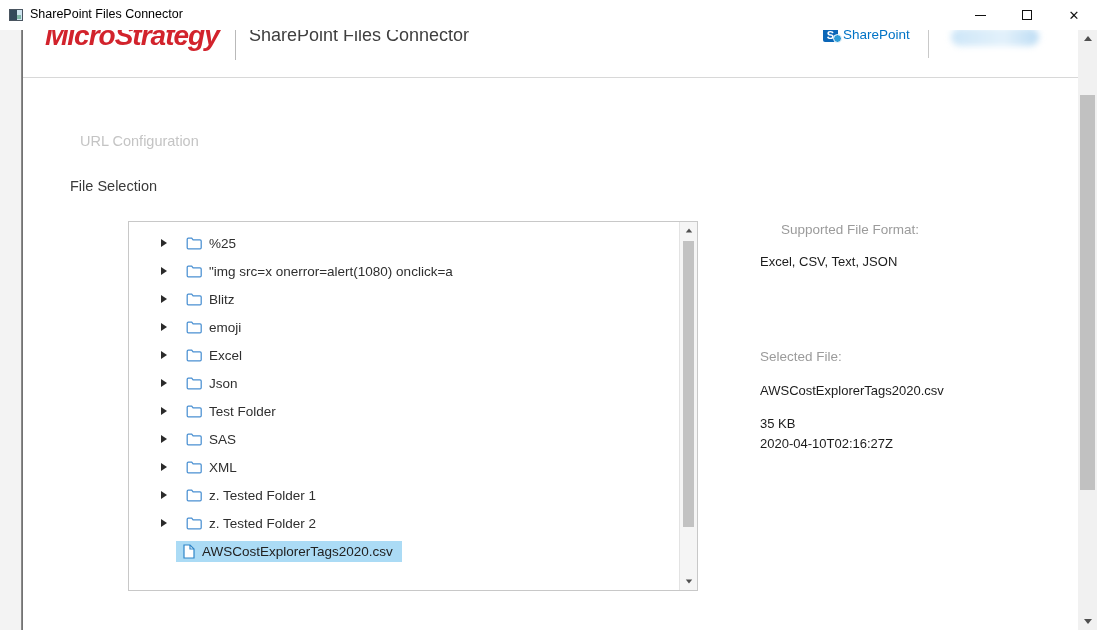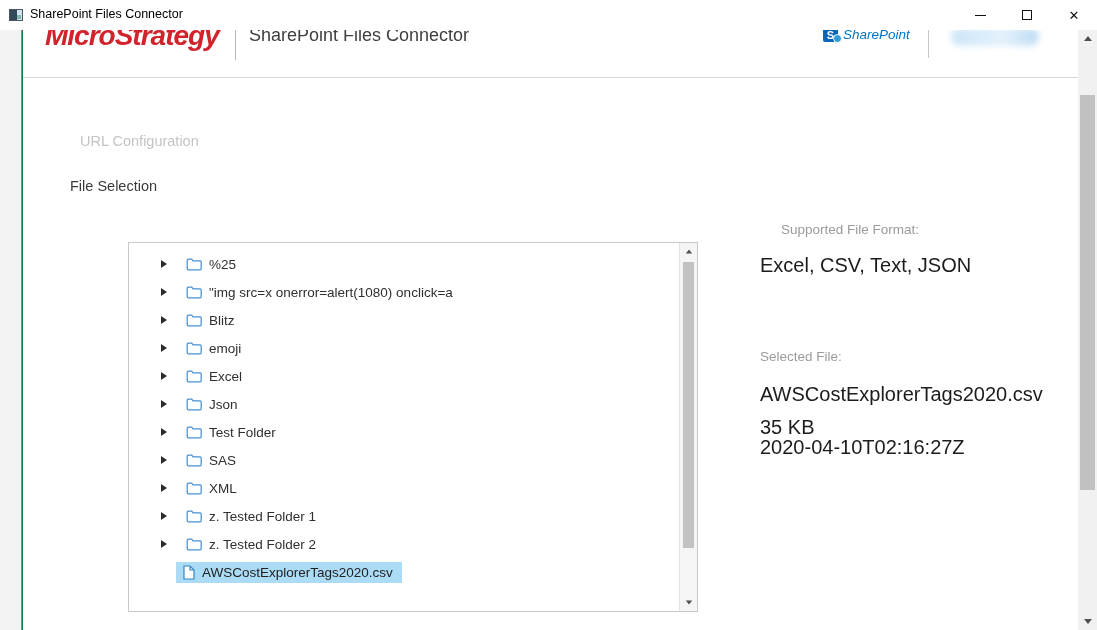--- a/index.html
+++ b/index.html
@@ -1,19 +1,19 @@
 <!DOCTYPE html>
 <html><head>
 <meta charset="utf-8">
 <style>
   * { margin:0; padding:0; box-sizing:border-box; }
   html,body { width:1097px; height:630px; overflow:hidden; }
   body { font-family:"Liberation Sans", sans-serif; background:#fff; position:relative; }
 
-  .window { position:absolute; inset:0; background:#15803d; }
+  .window { position:absolute; inset:0; background:#737373; }
 
   
   .titlebar { position:absolute; left:0; top:0; width:1097px; height:30px; background:#fff; z-index:30; }
   .app-icon { position:absolute; left:9px; top:9px; width:14px; height:12px; border:1px solid #4a5560;
               background:linear-gradient(90deg,#33495c 0 55%, #cfe4f0 55% 100%); }
   .app-icon::after { content:""; position:absolute; right:1px; bottom:1px; width:4px; height:4px; background:#7fb6a8; }
   .titlebar-title { position:absolute; left:30px; top:7px; font-size:12.5px; color:#000; }
   .win-btn { position:absolute; top:0; width:44px; height:30px; display:flex; align-items:center; justify-content:center; cursor:default; }
   .btn-min { left:958px; } .btn-max { left:1005px; } .btn-close { left:1052px; }
   .min-glyph { width:11px; height:0; border-top:1.4px solid #111; display:block; }
@@ -37,53 +37,53 @@
   .brand { position:absolute; left:22px; top:-10px; font-size:28px; font-weight:bold; font-style:italic;
            letter-spacing:-1px; white-space:nowrap; }
   .header-sep1 { position:absolute; left:212px; top:-6px; width:1px; height:36px; background:#b9b9b9; }
   .app-title { position:absolute; left:226px; top:-5px; font-size:18px; color:#3f3f3f; white-space:nowrap; }
 
   .sp-group { position:absolute; left:800px; top:-3px; display:flex; align-items:center; gap:5px; }
   .sp-icon { position:relative; width:15px; height:15px; background:#0b66b7; border-radius:2px;
              color:#fff; font-size:11px; font-weight:bold; display:flex; align-items:center; justify-content:center; }
   .sp-icon::after { content:""; position:absolute; right:-4px; bottom:-1px; width:7px; height:7px;
                     border-radius:50%; background:#2e9bd6; border:1px solid #fff; }
-  .sp-label { font-size:13.5px; white-space:nowrap;font-style:italic; }
+  .sp-label { font-size:13.5px; white-space:nowrap; }
   .header-sep2 { position:absolute; left:905px; top:-2px; width:1px; height:30px; background:#c9c9c9; }
   .user-blur { position:absolute; left:928px; top:-2px; width:88px; height:18px; border-radius:9px;
                background:linear-gradient(90deg,#cde6f8,#e3f1fb 60%,#bcdcf4); filter:blur(3px); }
 
   .header-divider { position:absolute; left:0; top:47px; width:1055px; height:1px; background:#d8d8d8; }
 
   .url-config { position:absolute; left:57px; top:103px; font-size:14.5px; color:#c4c4c4; }
   .file-selection { position:absolute; left:47px; top:148px; font-size:14.5px; color:#3a3a3a; }
 
   
   .tree-panel { position:absolute; left:105px; top:191px; width:570px; height:370px;
-                border:1px solid #c8c8c8; background:#fff;margin-top:21px; }
+                border:1px solid #c8c8c8; background:#fff; }
   .tree-body { position:absolute; left:0; top:0; right:18px; bottom:0; padding-top:7px; overflow:hidden; }
   .tree-row { height:28px; display:flex; align-items:center; cursor:default; }
   .expand-arrow { margin-left:32px; width:0; height:0; border-top:4.5px solid transparent;
                   border-bottom:4.5px solid transparent; border-left:6px solid #2b2b2b; }
   .folder-icon { margin-left:19px; display:flex; align-items:center; }
   .tree-label { margin-left:7px; font-size:13.5px; color:#2f2f2f; white-space:nowrap; }
 
   .tree-row-file { height:28px; display:flex; align-items:center; }
   .file-selected { margin-left:47px; display:flex; align-items:center; background:#abdbf5;
                    padding:3px 9px 3px 7px; }
   .file-icon { display:flex; align-items:center; }
   .file-label { margin-left:7px; font-size:13.5px; color:#222; white-space:nowrap; }
 
   .tree-scrollbar { position:absolute; right:0; top:0; width:18px; height:368px; background:#f5f5f5;
                     border-left:1px solid #e3e3e3; }
   .tree-thumb { position:absolute; left:3px; top:19px; width:11px; height:286px; background:#c2c2c2; }
 
   
   .info-label { position:absolute; left:737px; font-size:13.5px; color:#9b9b9b; white-space:nowrap; }
-  .info-value { position:absolute; left:737px; font-size:20px; color:#1c1c1c; white-space:nowrap; }
+  .info-value { position:absolute; left:737px; font-size:13px; color:#1c1c1c; white-space:nowrap; }
   .lbl-format { top:192px;margin-left:21px; }
   .val-format { top:224px; }
   .lbl-selected { top:319px; }
   .val-name { top:353px; }
   .val-size { top:386px; }
   .val-date { top:406px; }
 </style>
 </head>
 <body>
 

